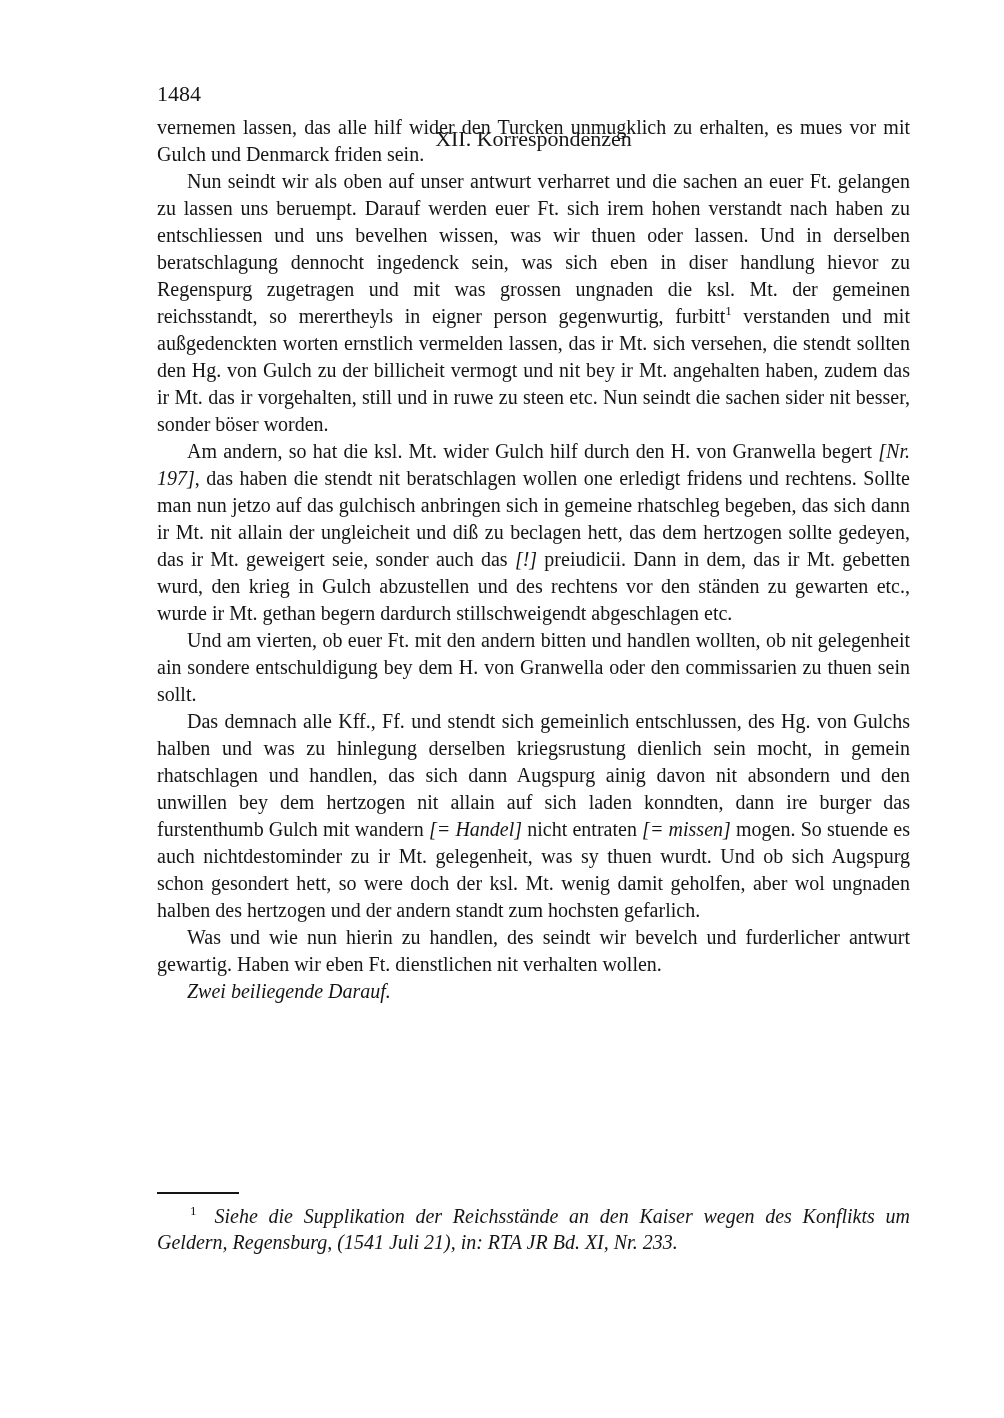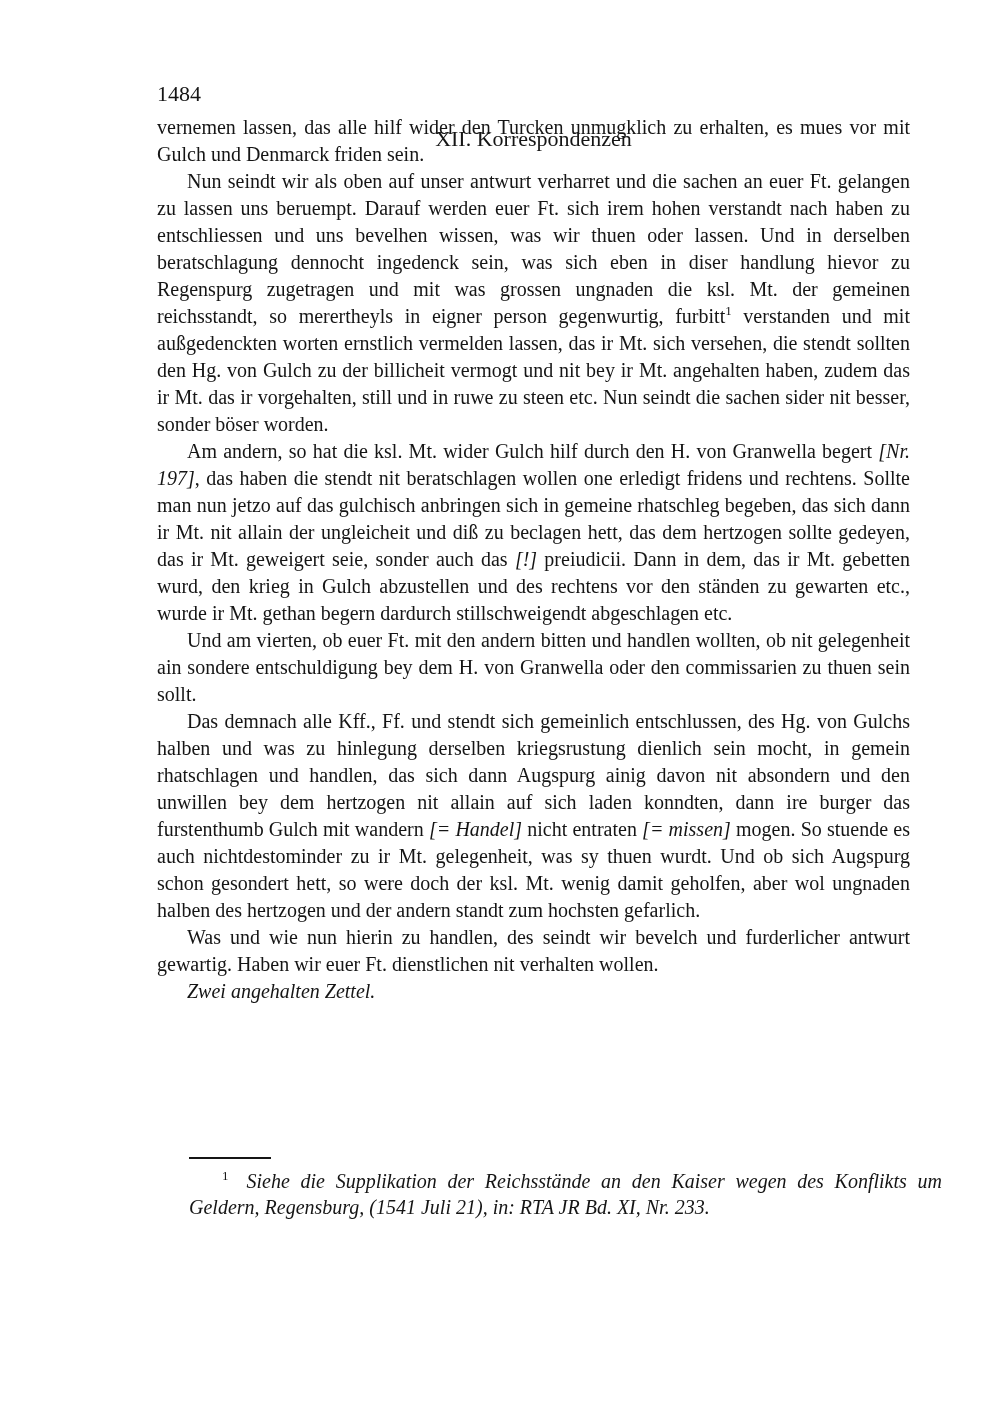--- a/index.html
+++ b/index.html
@@ -56,24 +56,23 @@
   .it {
     font-style: italic;
   }
   sup {
     font-size: 0.65em;
     line-height: 0;
     vertical-align: super;
   }
   .footnote-section {
     position: absolute;
-    top: 1157px;
+    top: 1192px;
     left: 157px;
     width: 753px;
-    margin-left: 32px;
   }
   .fn-rule {
     width: 82px;
     height: 0;
     border-top: 2px solid #151515;
     margin: 0 0 9px 0;
   }
   .footnote {
     margin: 0;
     font-size: 20px;
@@ -95,22 +94,22 @@
     <span class="page-number">1484</span>
     <span class="running-head-title">XII. Korrespondenzen</span>
   </header>
 
   <main class="body-text">
       <p class="para"><span>vernemen lassen, das alle hilf wider den Turcken unmugklich zu erhalten, es mues vor mit Gulch und Denmarck friden sein.</span></p>
       <p class="para indent"><span>Nun seindt wir als oben auf unser antwurt verharret und die sachen an euer Ft. gelangen zu lassen uns beruempt. Darauf werden euer Ft. sich irem hohen verstandt nach haben zu entschliessen und uns bevelhen wissen, was wir thuen oder lassen. Und in derselben beratschlagung dennocht ingedenck sein, was sich eben in diser handlung hievor zu Regenspurg zugetragen und mit was grossen ungnaden die ksl. Mt. der gemeinen reichsstandt, so merertheyls in eigner person gegenwurtig, furbitt</span><sup>1</sup><span> verstanden und mit außgedenckten worten ernstlich vermelden lassen, das ir Mt. sich versehen, die stendt sollten den Hg. von Gulch zu der billicheit vermogt und nit bey ir Mt. angehalten haben, zudem das ir Mt. das ir vorgehalten, still und in ruwe zu steen etc. Nun seindt die sachen sider nit besser, sonder böser worden.</span></p>
       <p class="para indent"><span>Am andern, so hat die ksl. Mt. wider Gulch hilf durch den H. von Granwella begert </span><span class="it">[Nr. 197]</span><span>, das haben die stendt nit beratschlagen wollen one erledigt fridens und rechtens. Sollte man nun jetzo auf das gulchisch anbringen sich in gemeine rhatschleg begeben, das sich dann ir Mt. nit allain der ungleicheit und diß zu beclagen hett, das dem hertzogen sollte gedeyen, das ir Mt. geweigert seie, sonder auch das </span><span class="it">[!]</span><span> preiudicii. Dann in dem, das ir Mt. gebetten wurd, den krieg in Gulch abzustellen und des rechtens vor den ständen zu gewarten etc., wurde ir Mt. gethan begern dardurch stillschweigendt abgeschlagen etc.</span></p>
       <p class="para indent"><span>Und am vierten, ob euer Ft. mit den andern bitten und handlen wollten, ob nit gelegenheit ain sondere entschuldigung bey dem H. von Granwella oder den commissarien zu thuen sein sollt.</span></p>
       <p class="para indent"><span>Das demnach alle Kff., Ff. und stendt sich gemeinlich entschlussen, des Hg. von Gulchs halben und was zu hinlegung derselben kriegsrustung dienlich sein mocht, in gemein rhatschlagen und handlen, das sich dann Augspurg ainig davon nit absondern und den unwillen bey dem hertzogen nit allain auf sich laden konndten, dann ire burger das furstenthumb Gulch mit wandern </span><span class="it">[= Handel]</span><span> nicht entraten </span><span class="it">[= missen]</span><span> mogen. So stuende es auch nichtdestominder zu ir Mt. gelegenheit, was sy thuen wurdt. Und ob sich Augspurg schon gesondert hett, so were doch der ksl. Mt. wenig damit geholfen, aber wol ungnaden halben des hertzogen und der andern standt zum hochsten gefarlich.</span></p>
-      <p class="para indent"><span>Was und wie nun hierin zu handlen, des seindt wir bevelch und furderlicher antwurt gewartig. Haben wir euer Ft. dienstlichen nit verhalten wollen.</span></p>
-      <p class="para indent"><span class="it">Zwei angehalten Zettel.</span></p>
+      <p class="para indent"><span>Was und wie nun hierin zu handlen, des seindt wir bevelch und furderlicher antwurt gewartig. Haben wir eben Ft. dienstlichen nit verhalten wollen.</span></p>
+      <p class="para indent"><span class="it">Zwei beiliegende Darauf.</span></p>
     </main>
 
   <div class="footnote-section">
     <div class="fn-rule"></div>
     <p class="footnote"><sup>1</sup><span class="fn-gap"></span><span><span class="it">Siehe die Supplikation der Reichsstände an den Kaiser wegen des Konflikts um Geldern, Regensburg, (1541 Juli 21), in: RTA JR Bd. XI, Nr. 233.</span></span></p>
   </div>
 
 </div>
 
 </body></html>

